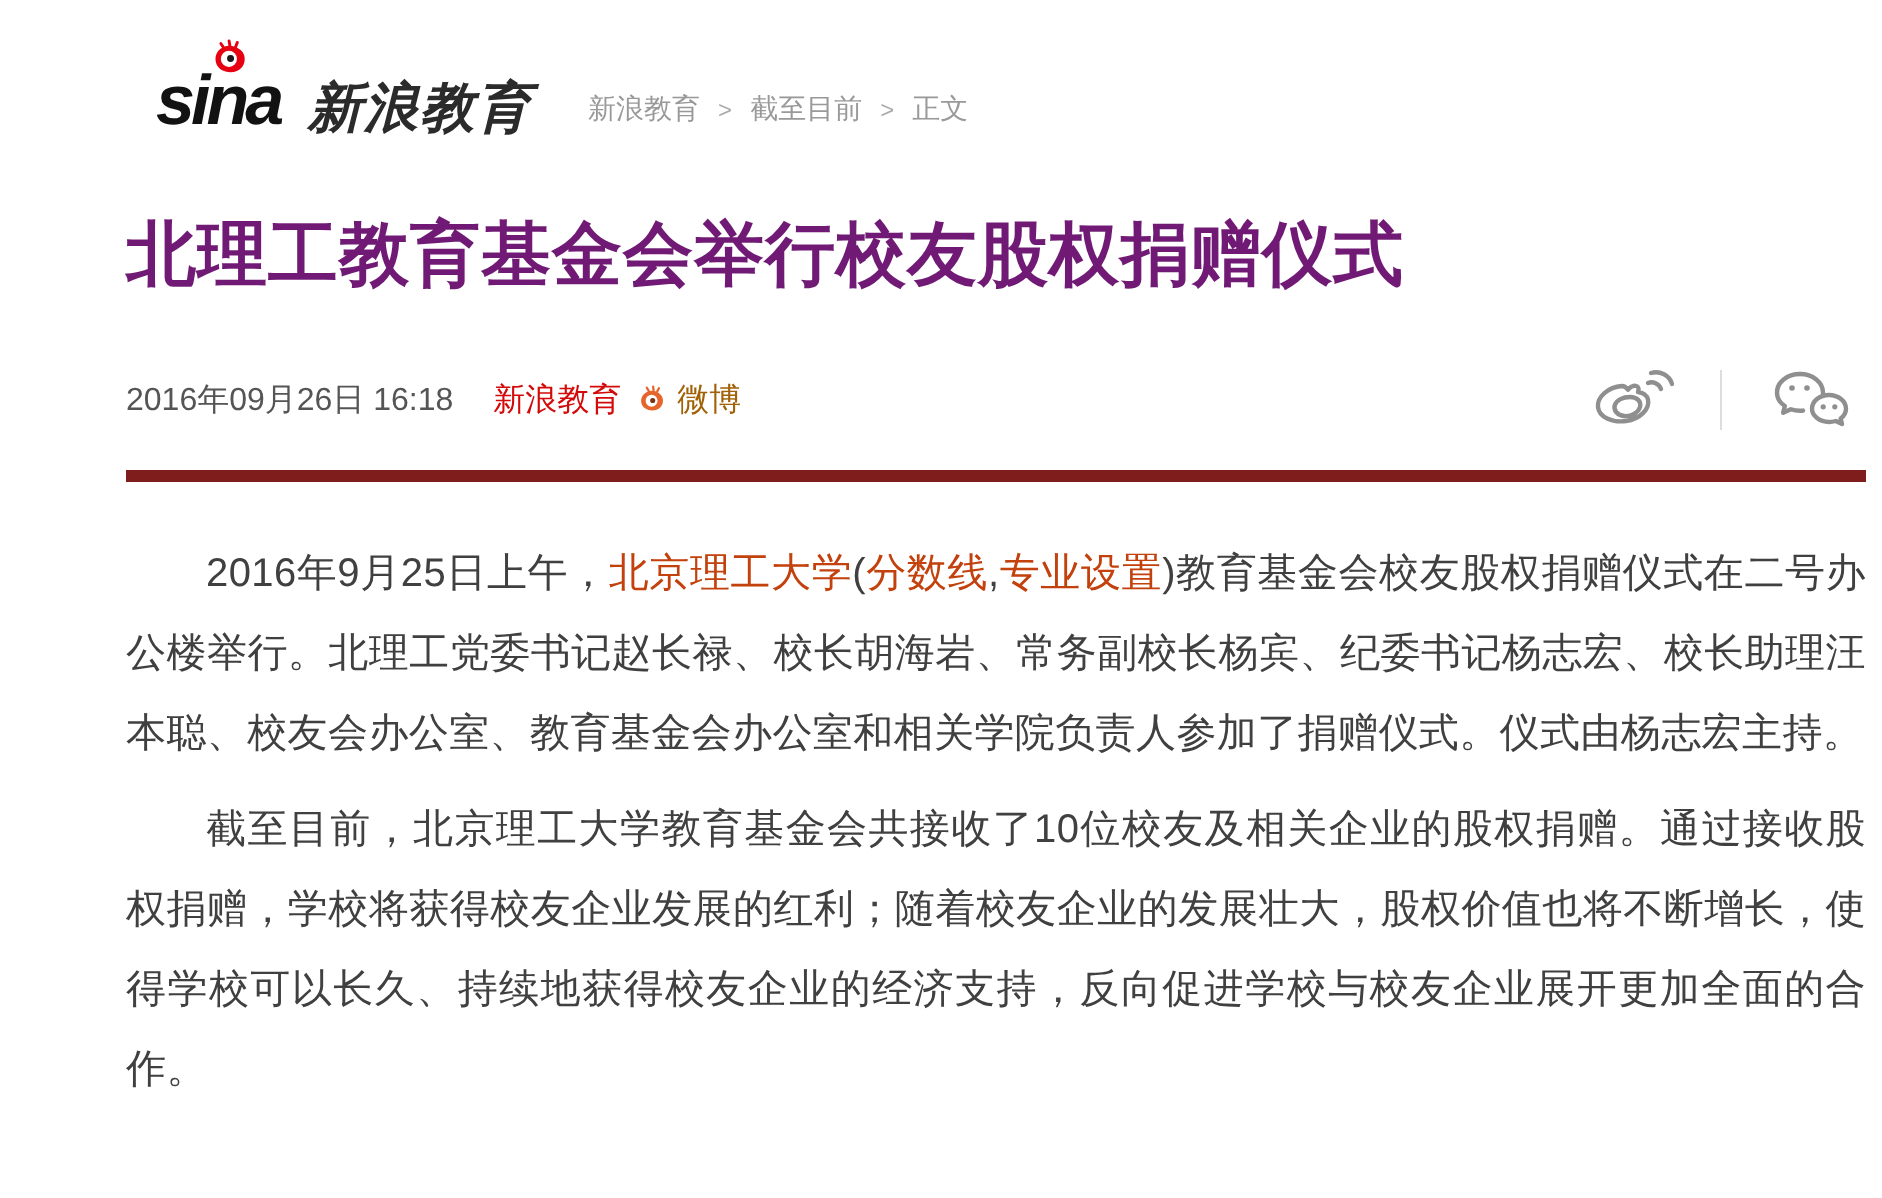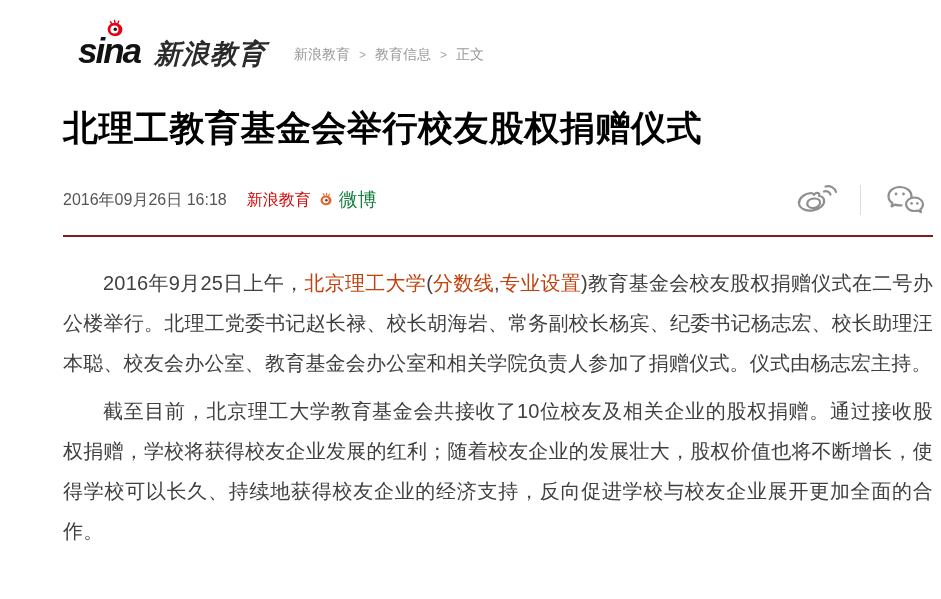--- a/index.html
+++ b/index.html
@@ -31,36 +31,36 @@
   .breadcrumb {
     margin-left: 28px; padding-bottom: 4px;
     font-size: 14px; color: #999; display: flex; align-items: center; gap: 9px;
   }
   .breadcrumb a { color: #999; text-decoration: none; cursor: pointer; }
   .breadcrumb .sep { color: #aaa; font-size: 12px; }
 
   
   .article-title {
     margin: 36px 8px 12px 63px;
-    font-size: 35px; line-height: 1.35; font-weight: 700; color: #000000;
+    font-size: 35px; line-height: 1.35; font-weight: 700; color: #701a75;
     letter-spacing: 0.5px;
   }
 
   
   .meta {
     margin: 30px 8px 0 63px;
     display: flex; align-items: center;
     padding-bottom: 16px;
-    border-bottom: 2px solid #7f1d1d;
+    border-bottom: 6px solid #7f1d1d;
     font-size: 16px;
   }
   .meta .date { color: #555; }
   .meta .source { color: #d20a0a; margin-left: 20px; text-decoration: none; cursor: pointer; }
   .weibo-mini { margin-left: 6px; display: inline-flex; align-items: center; }
-  .meta .weibo-label { color: #15803d; margin-left: 5px; font-size: 19px; text-decoration: none; cursor: pointer; }
+  .meta .weibo-label { color: #a16207; margin-left: 5px; font-size: 16px; text-decoration: none; cursor: pointer; }
   .share { margin-left: auto; display: flex; align-items: center; }
   .share .icon-btn { cursor: pointer; display: inline-flex; padding: 2px 6px; }
   .share .vdiv { width: 1px; height: 30px; background: #ddd; margin: 0 16px; }
 
   
   .article-body { margin: 0 8px 0 63px; padding-top: 26px; }
   .article-body p {
     font-size: 20px; line-height: 40px; color: #404040;
     text-align: justify; text-indent: 2em; margin-bottom: 8px;
     letter-spacing: 0.2px;
@@ -81,21 +81,21 @@
           <circle cx="11.4" cy="11.4" r="4.4" fill="#fff"></circle>
           <circle cx="12.3" cy="11.2" r="1.9" fill="#1a1a1a"></circle>
         </svg>
       </span>
       <span class="sina-word">sina</span>
       <span class="brand">新浪教育</span>
     </div>
     <nav class="breadcrumb">
       <a>新浪教育</a>
       <span class="sep">&gt;</span>
-      <a>教育信息</a>
+      <a>截至目前</a>
       <span class="sep">&gt;</span>
       <a>正文</a>
     </nav>
   </header>
 
   <h1 class="article-title">北理工教育基金会举行校友股权捐赠仪式</h1>
 
   <div class="meta">
     <span class="date">2016年09月26日 16:18</span>
     <a class="source">新浪教育</a>

